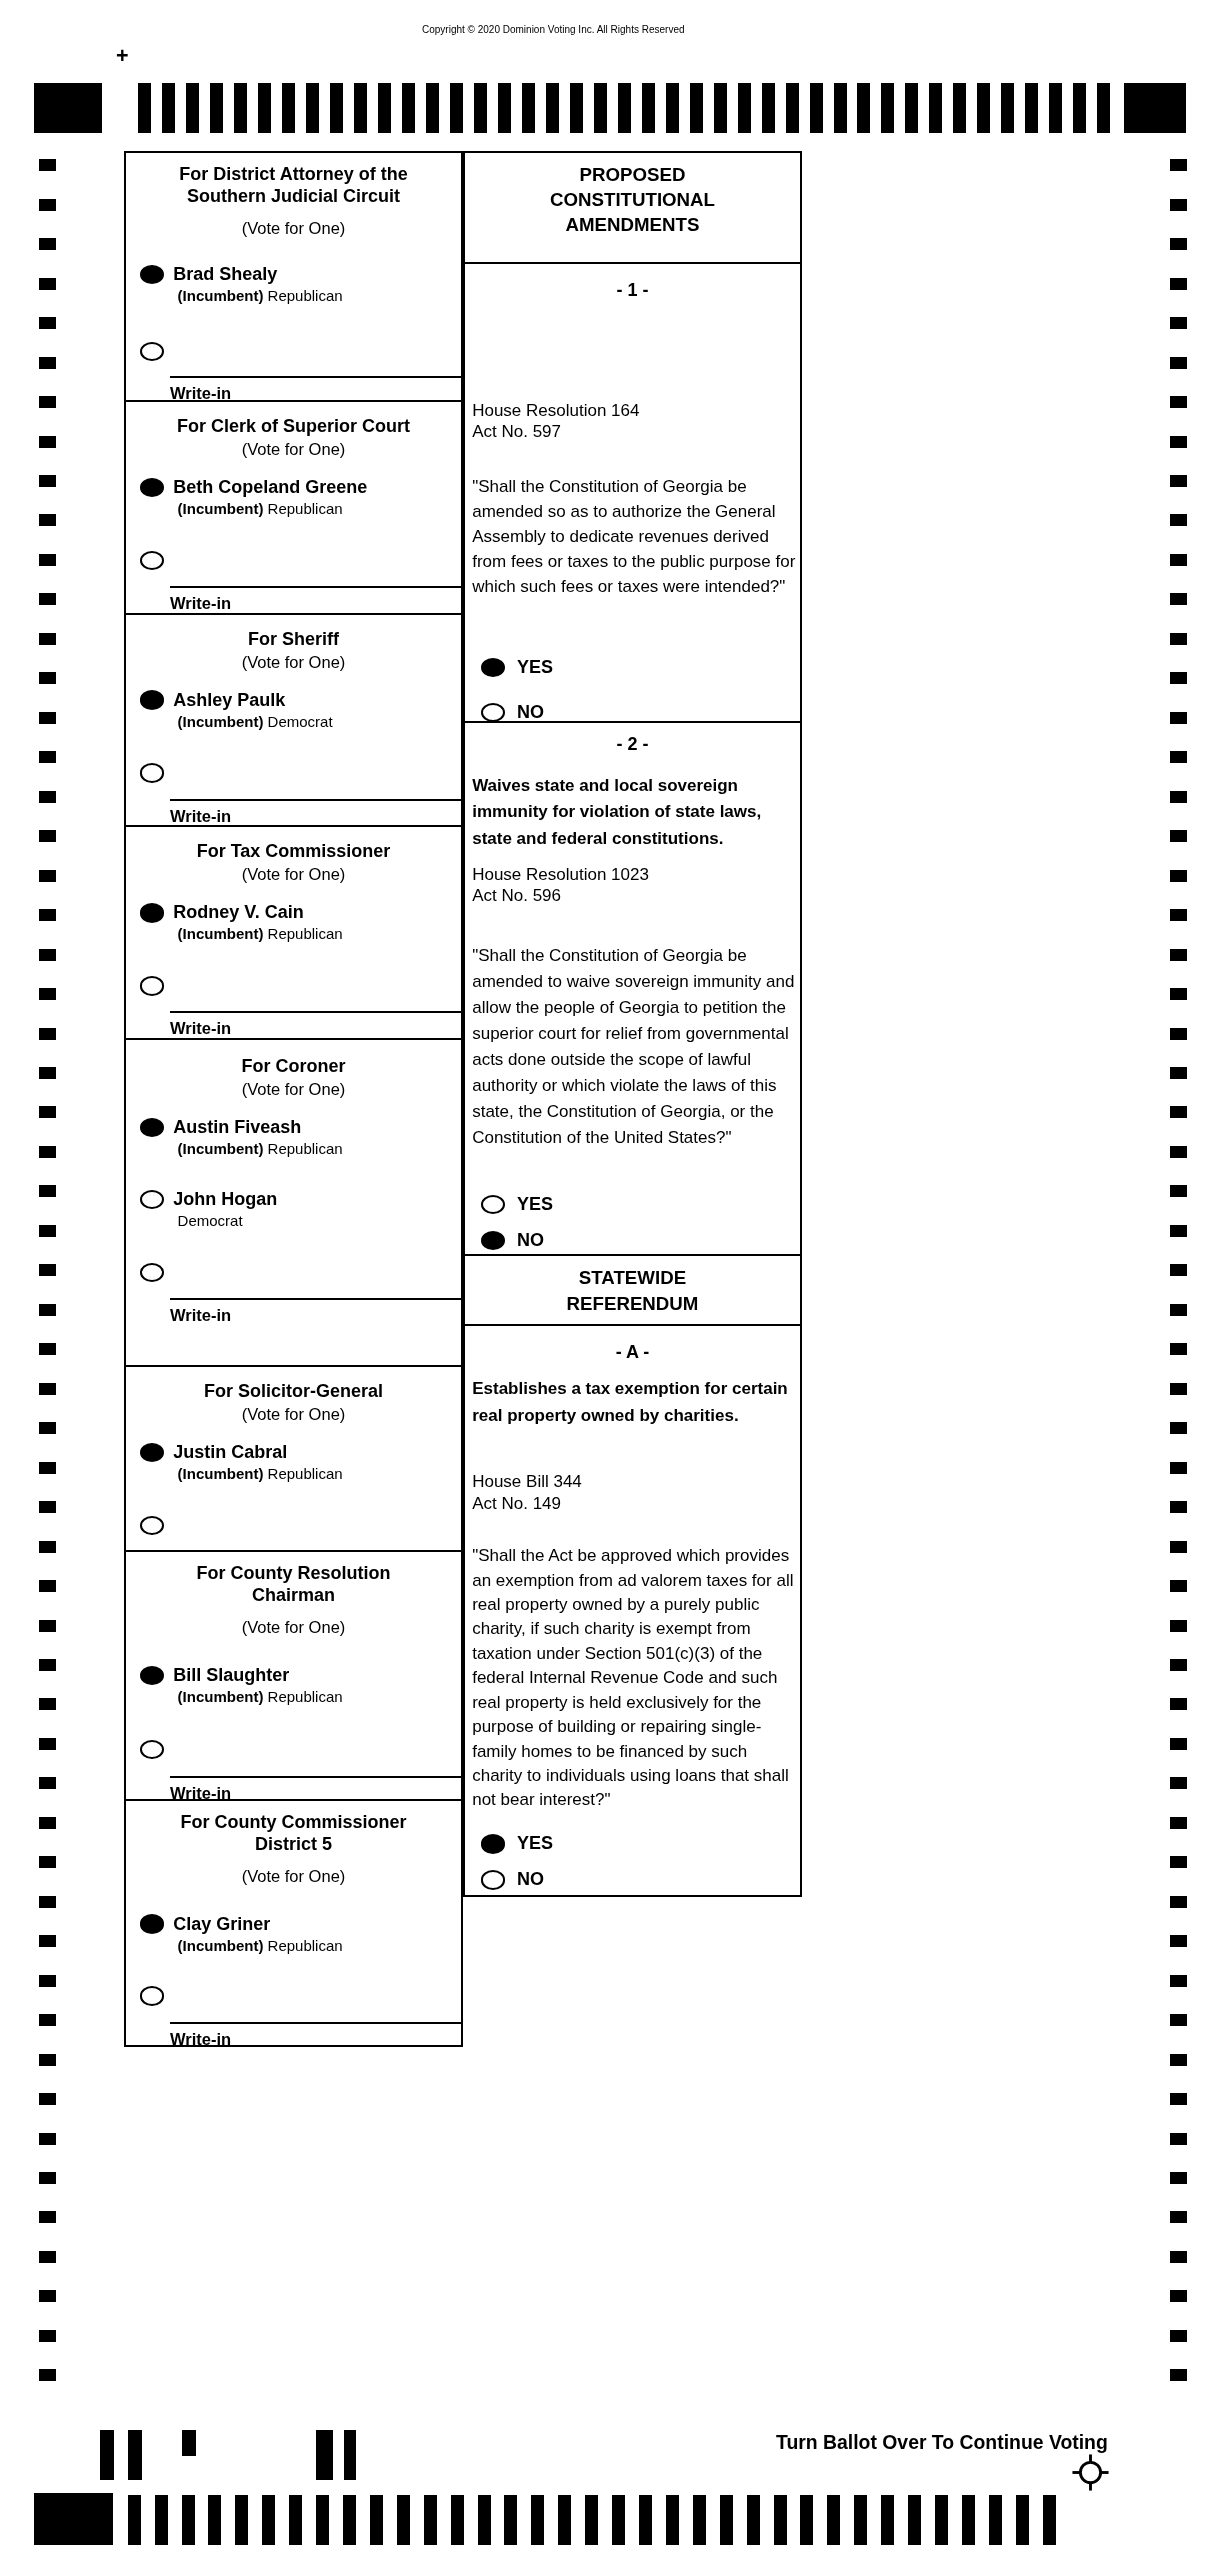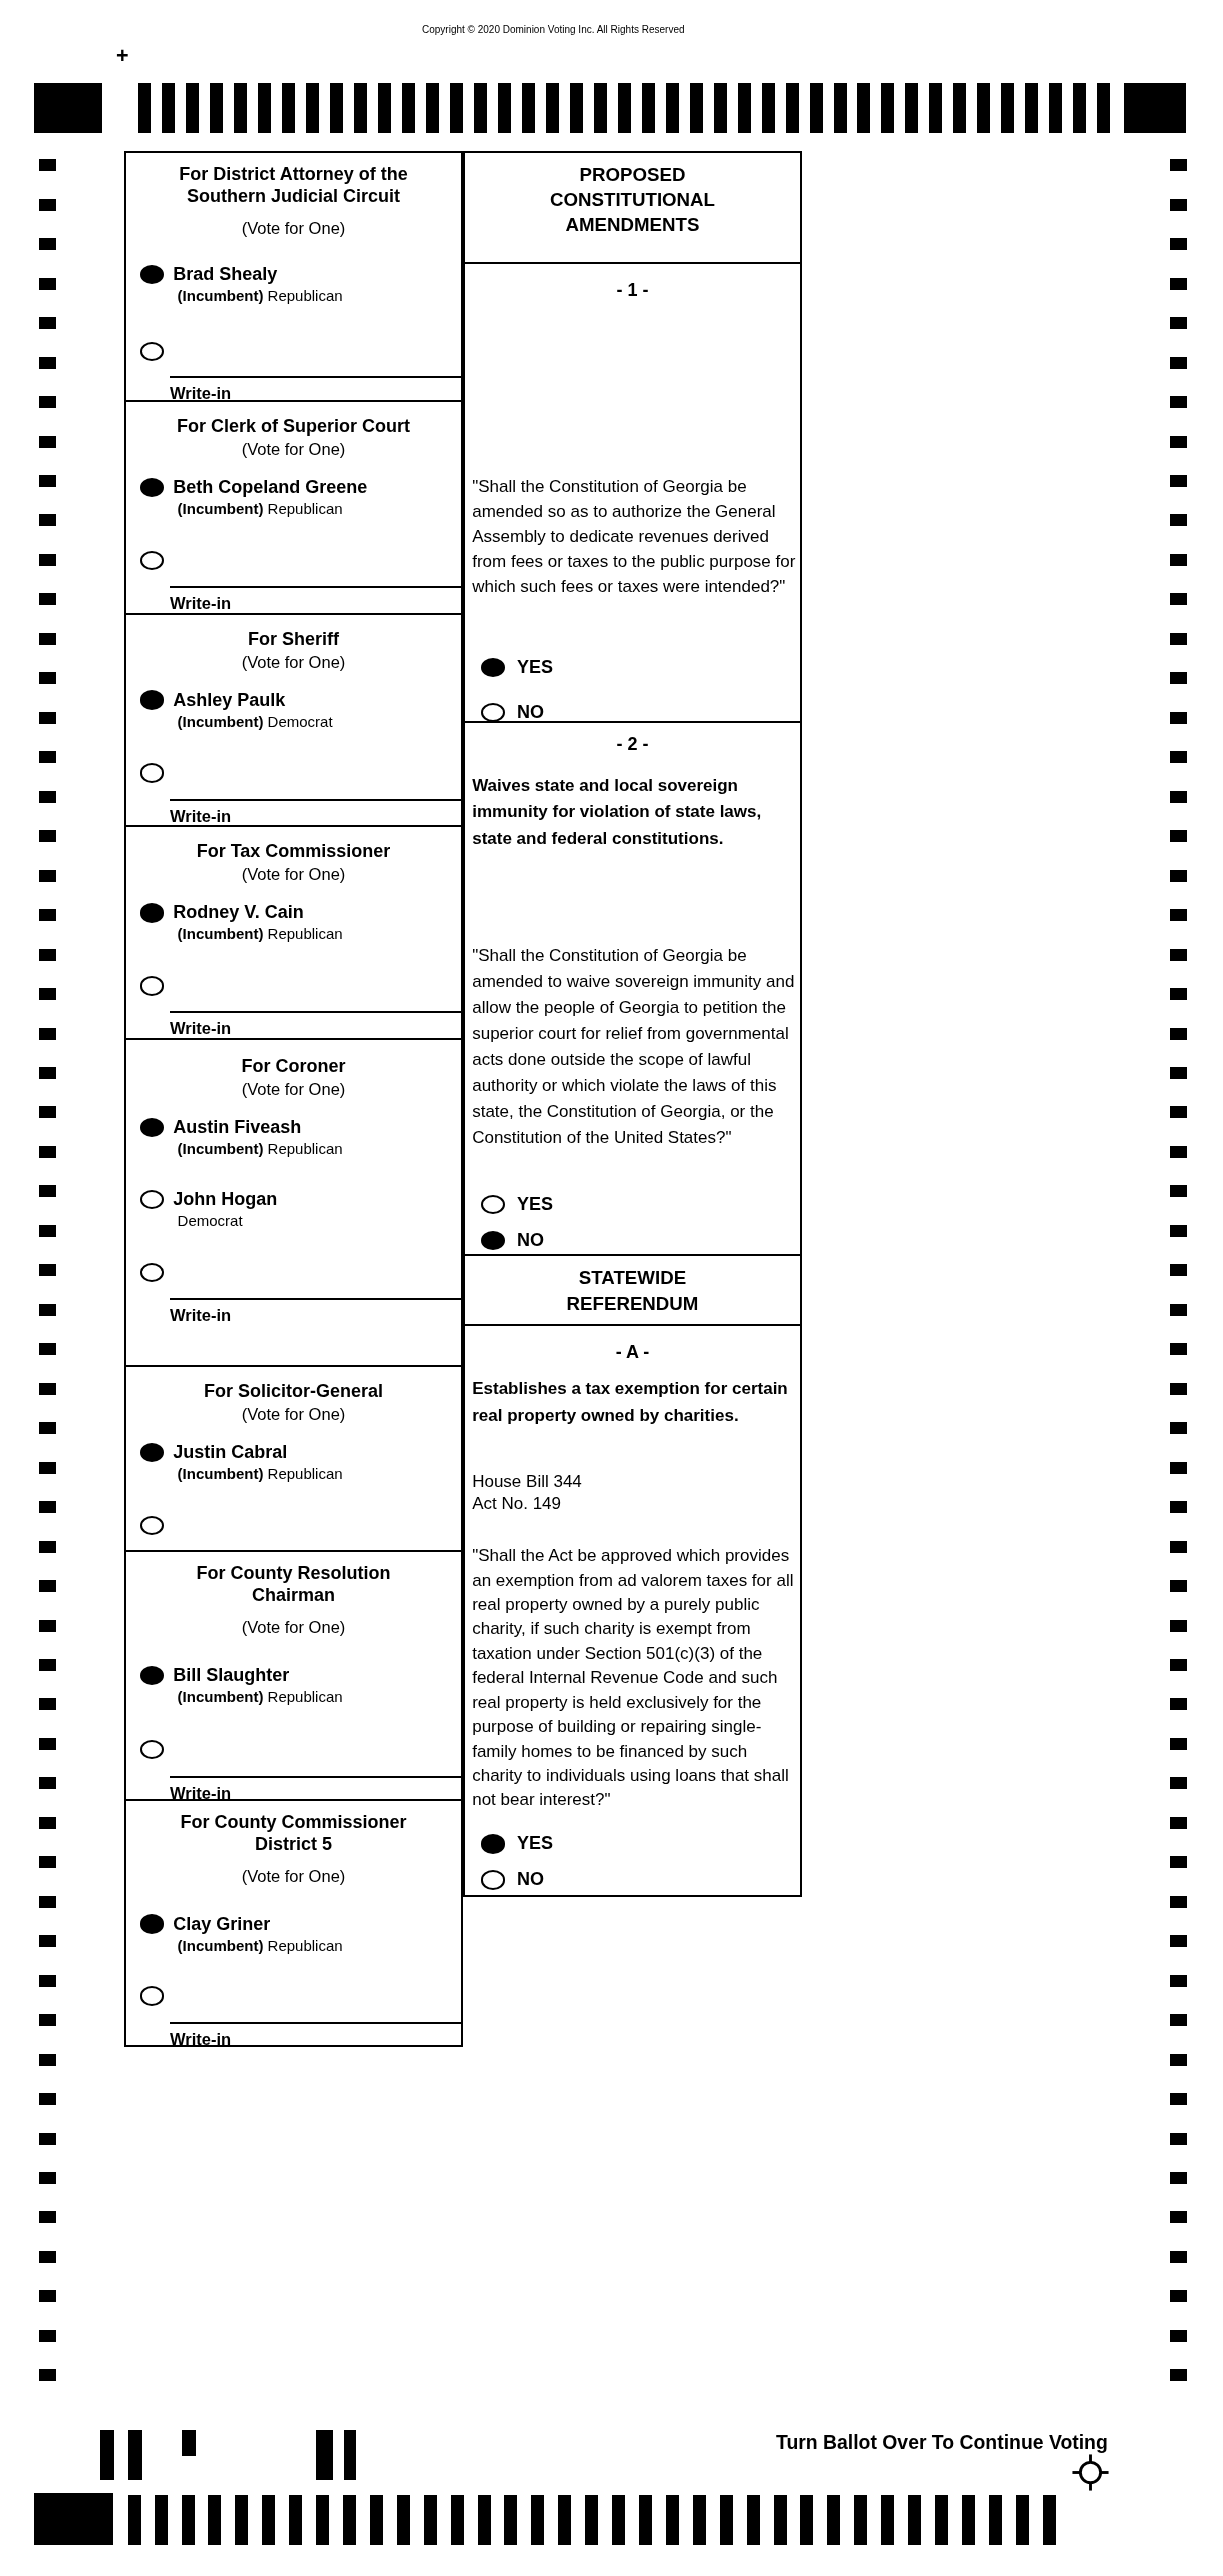--- a/index.html
+++ b/index.html
@@ -218,34 +218,42 @@
     <div class="mbox" style="height:113px">
       <div class="mhead" style="top:8.6px">
         <div>PROPOSED</div>
           <div>CONSTITUTIONAL</div>
           <div>AMENDMENTS</div>
       </div>
     </div>
 
     <div class="mbox" style="height:461px">
       <div class="mnum" style="top:16px">- 1 -</div>
+      <div class="mref" style="top:136px">
+        <div>House Resolution 164</div>
+          <div>Act No. 597</div>
+      </div>
       <div class="mquestion" style="top:210px">"Shall the Constitution of Georgia be amended so as to authorize the General Assembly to dedicate revenues derived from fees or taxes to the public purpose for which such fees or taxes were intended?"</div>
       <div class="yn" style="top:393px">
         <span class="oval filled"></span>
         <span class="ynlabel">YES</span>
       </div>
       <div class="yn" style="top:438px">
         <span class="oval"></span>
         <span class="ynlabel">NO</span>
       </div>
     </div>
 
     <div class="mbox" style="height:536px">
       <div class="mnum" style="top:11.5px">- 2 -</div>
       <div class="msummary" style="top:50px;line-height:26.5px">Waives state and local sovereign immunity for violation of state laws, state and federal constitutions.</div>
+      <div class="mref" style="top:141px">
+        <div>House Resolution 1023</div>
+          <div>Act No. 596</div>
+      </div>
       <div class="mquestion" style="top:220px;line-height:26px">"Shall the Constitution of Georgia be amended to waive sovereign immunity and allow the people of Georgia to petition the superior court for relief from governmental acts done outside the scope of lawful authority or which violate the laws of this state, the Constitution of Georgia, or the Constitution of the United States?"</div>
       <div class="yn" style="top:471px">
         <span class="oval"></span>
         <span class="ynlabel">YES</span>
       </div>
       <div class="yn" style="top:507px">
         <span class="oval filled"></span>
         <span class="ynlabel">NO</span>
       </div>
     </div>

